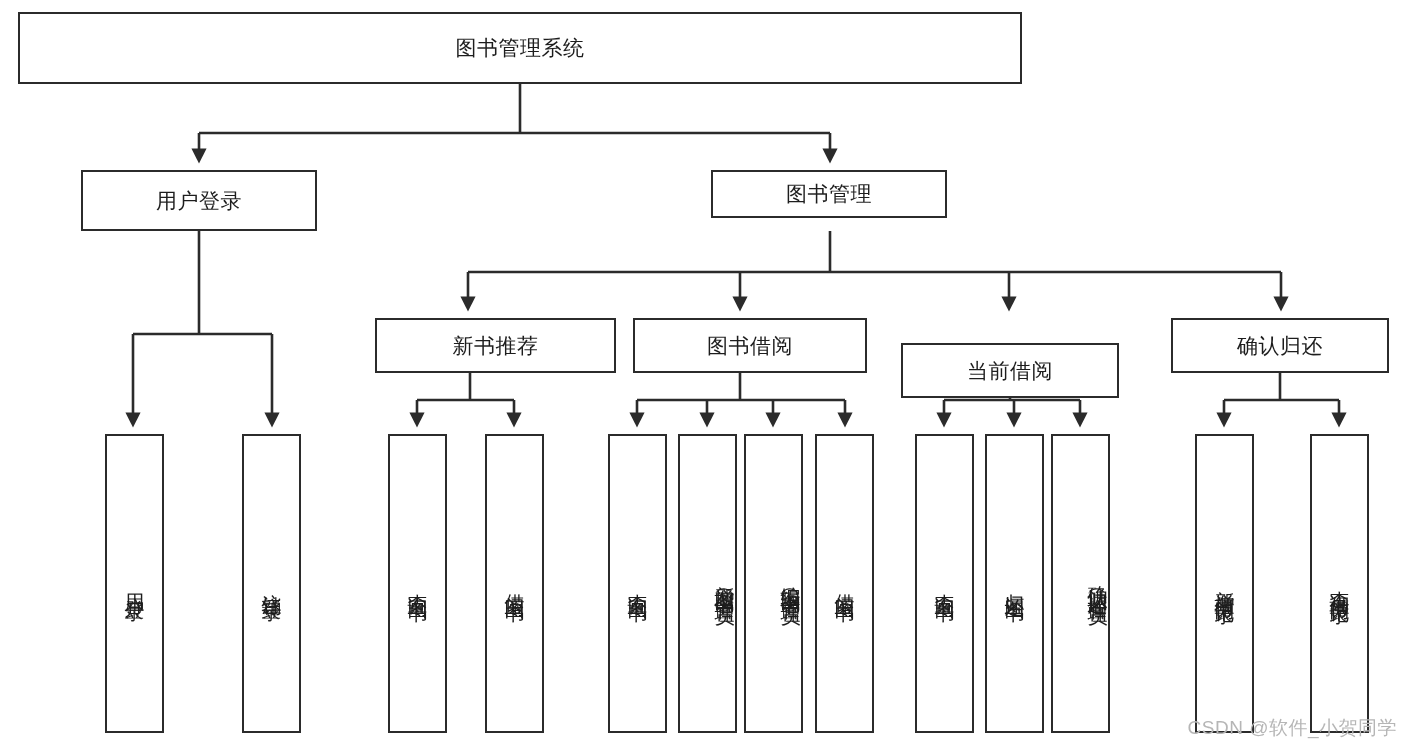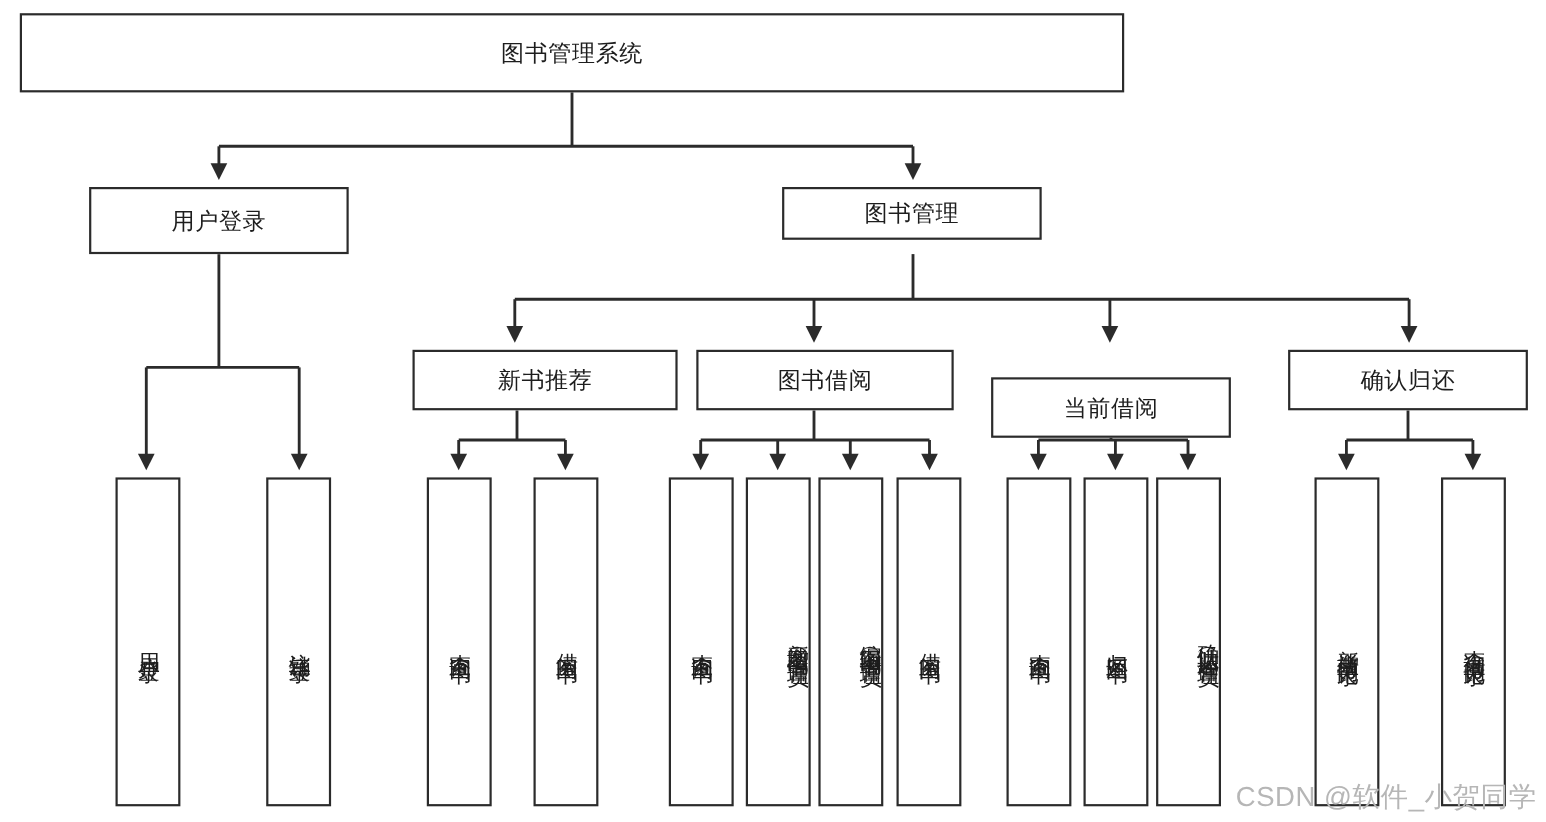--- a/index.html
+++ b/index.html
@@ -58,21 +58,21 @@
     left: 0;
     top: 0;
     width: 1405px;
     height: 747px;
     pointer-events: none;
   }
   .watermark {
     position: absolute;
     right: 8px;
     bottom: 6px;
-    font-size: 25px;
+    font-size: 19px;
     color: #b6b6b6;
     letter-spacing: 0.5px;
     white-space: nowrap;
   }
 </style>
 </head>
 <body>
 
 <div id="canvas">
 

